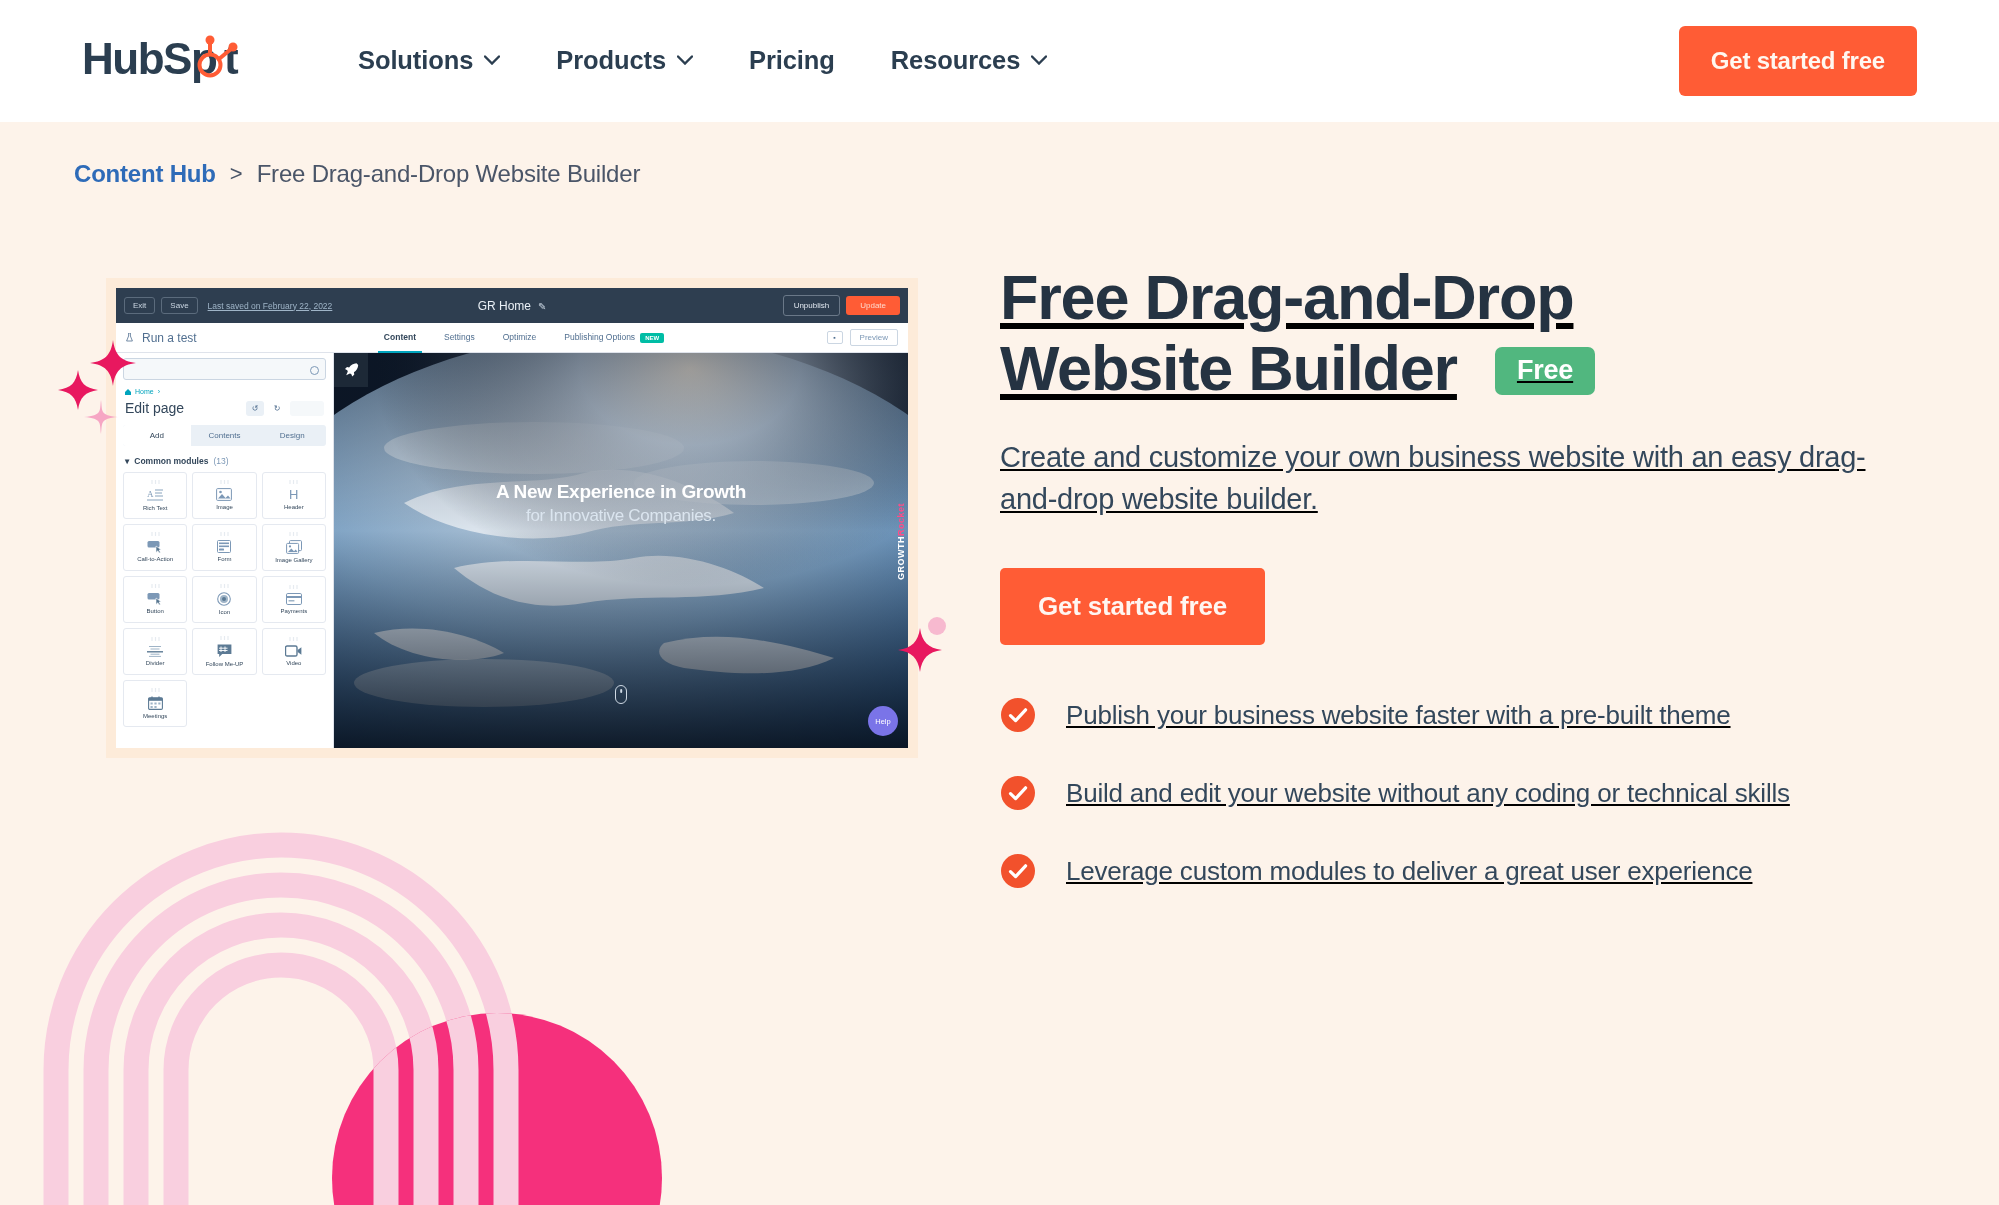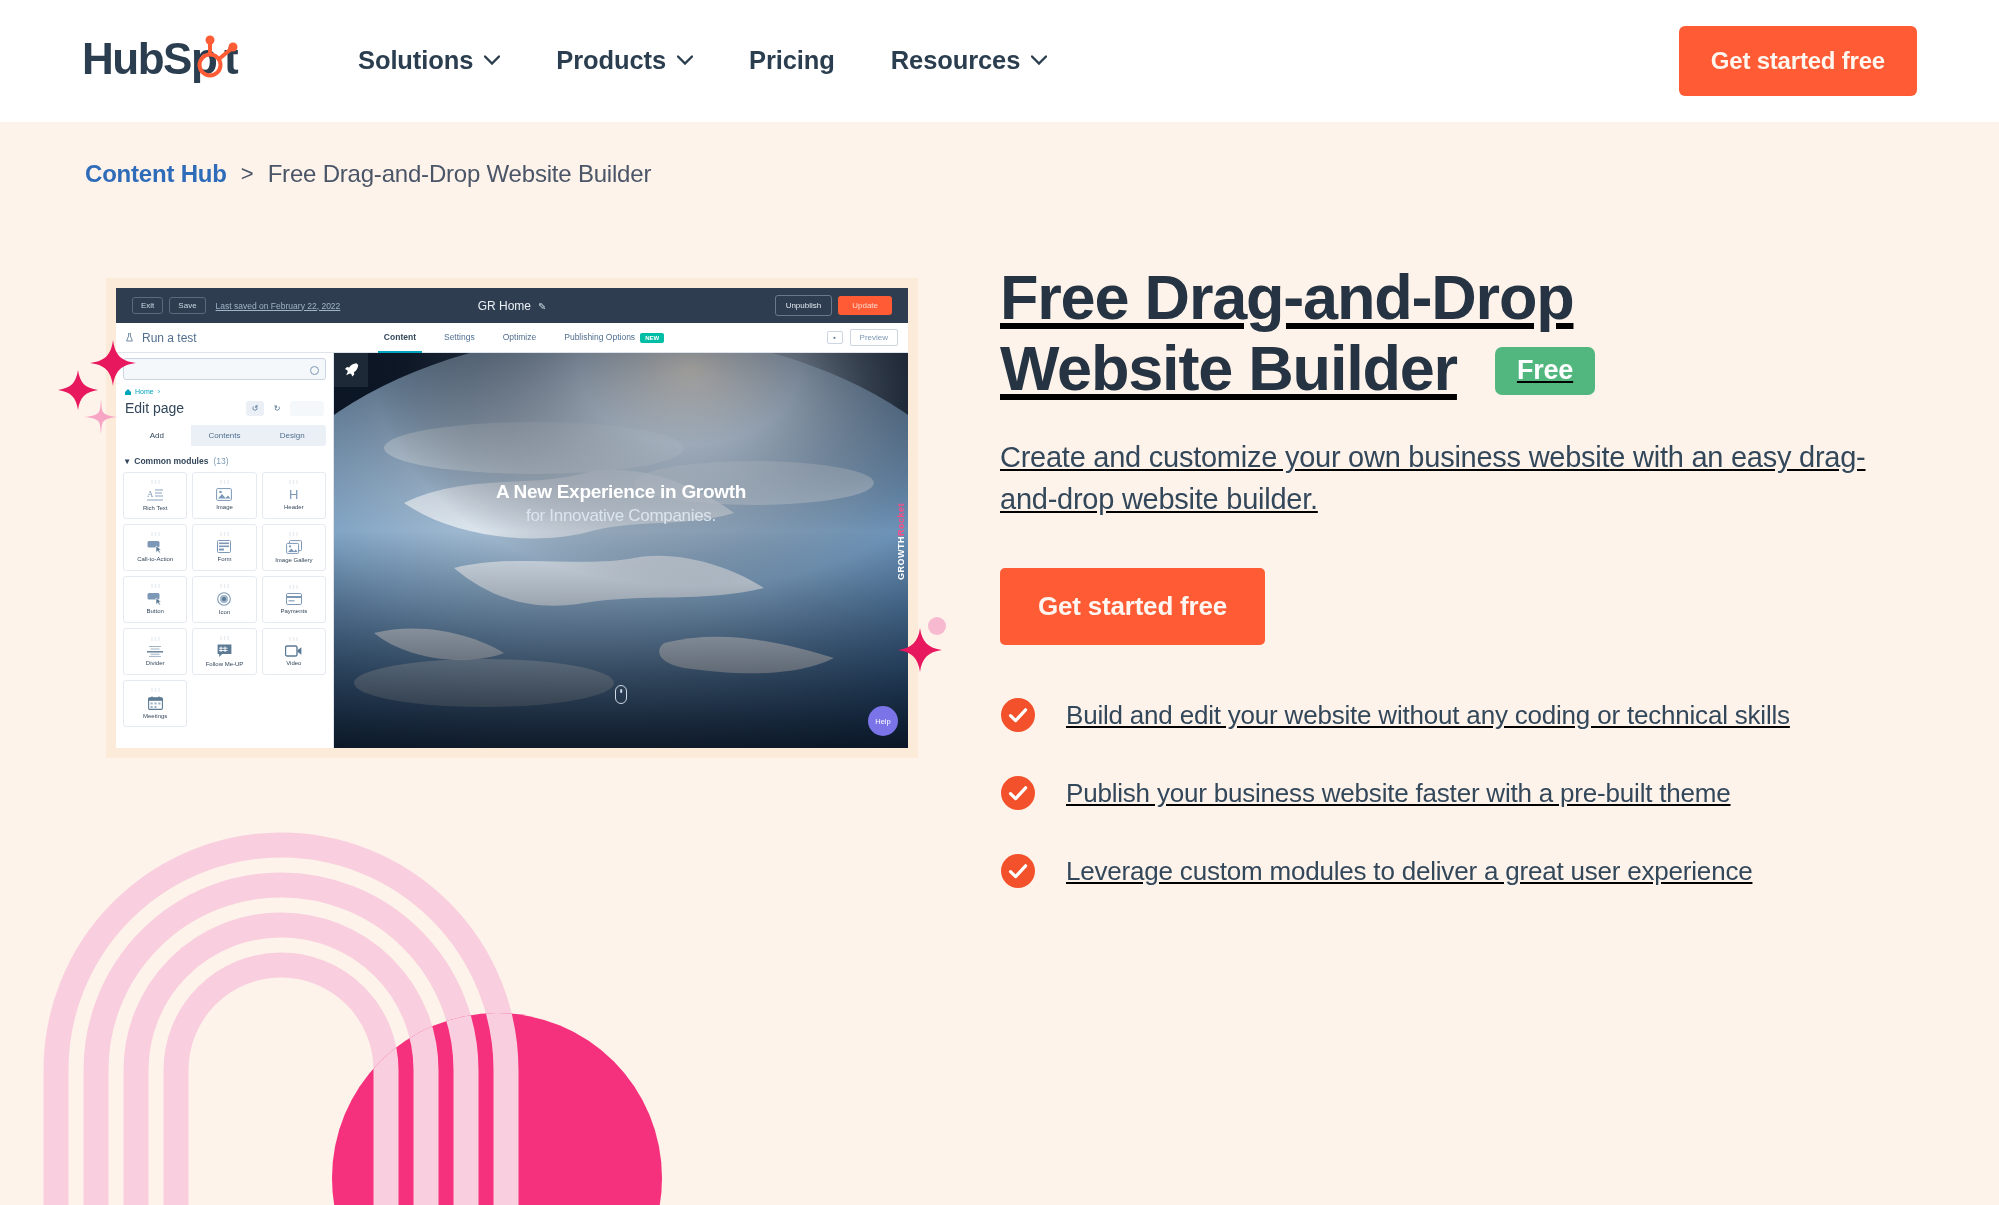--- a/index.html
+++ b/index.html
@@ -34,21 +34,21 @@
     background: #ff5c35; color: #fff7f0;
     border: none; border-radius: 6px;
     font-family: "Liberation Sans", sans-serif;
     font-size: 24px; font-weight: 700; letter-spacing: -0.2px;
     cursor: pointer;
     display:flex; align-items:center; justify-content:center;
   }
 
   
   .breadcrumb {
-    position: absolute; top: 160px; left: 85px;
+    position: absolute; top: 160px; left: 74px;
     display: flex; align-items: center; gap: 14px;
     font-size: 24px;
     z-index: 20;
   }
   .bc-link { color: #2e6bb8; font-weight: 700; cursor: pointer; letter-spacing: -0.2px;}
   .bc-sep { color: #4a5568; font-size: 22px; font-weight: 400; }
   .bc-current { color: #4a5568; font-weight: 400; letter-spacing: -0.2px;}
 
   
   .hero-right { position: absolute; left: 1000px; top: 262px; width: 940px; z-index: 20; text-decoration: underline;}
@@ -90,21 +90,21 @@
     position: absolute; left: 106px; top: 278px;
     width: 812px; height: 480px;
     background: #fdebd9;
     padding: 10px;
     z-index: 18;
   }
   .shot { position: relative; width: 792px; height: 460px; overflow: hidden; background: #f5f8fa; }
 
   .ed-topbar {
     position: relative; height: 35px; background: #2e3e50;
-    display: flex; align-items: center; padding: 0 16px;
+    display: flex; align-items: center; padding: 0 8px;
   }
   .mini-btn {
     border: 1px solid #5b6b7c; border-radius: 3px; color: #cbd6e2;
     font-size: 8px; padding: 3px 8px; margin-right: 6px; background: transparent;
     font-family: "Liberation Sans", sans-serif;
   }
   .saved-text { color: #9fb4c7; font-size: 8.5px; text-decoration: underline; margin-left: 4px;}
   .ed-title { position:absolute; left:0; right:0; text-align:center; color:#eaf0f6; font-size: 12px; pointer-events:none;}
   .pencil { font-size: 10px; margin-left: 7px; color:#cbd6e2; }
   .top-right { margin-left: auto; display: flex; align-items: center; gap: 6px; z-index: 2;}
@@ -675,28 +675,28 @@
     <p class="hero-sub">Create and customize your own business website with an easy drag-and-drop website builder.</p>
 
     <button class="hero-cta">Get started free</button>
 
     <div class="feature-list">
       <div class="feature-row">
         <svg class="check-icon" viewBox="0 0 36 36">
           <circle cx="18" cy="18" r="17" fill="#f2512c"></circle>
           <path d="M10.5 18.6 L15.6 23.6 L25.6 12.8" stroke="#ffffff" stroke-width="3.2" fill="none" stroke-linecap="round" stroke-linejoin="round"></path>
         </svg>
-        <span class="feature-text">Build and edit your website without any coding or technical skills</span>
+        <span class="feature-text">Publish your business website faster with a pre-built theme</span>
       </div>
       <div class="feature-row">
         <svg class="check-icon" viewBox="0 0 36 36">
           <circle cx="18" cy="18" r="17" fill="#f2512c"></circle>
           <path d="M10.5 18.6 L15.6 23.6 L25.6 12.8" stroke="#ffffff" stroke-width="3.2" fill="none" stroke-linecap="round" stroke-linejoin="round"></path>
         </svg>
-        <span class="feature-text">Publish your business website faster with a pre-built theme</span>
+        <span class="feature-text">Build and edit your website without any coding or technical skills</span>
       </div>
       <div class="feature-row">
         <svg class="check-icon" viewBox="0 0 36 36">
           <circle cx="18" cy="18" r="17" fill="#f2512c"></circle>
           <path d="M10.5 18.6 L15.6 23.6 L25.6 12.8" stroke="#ffffff" stroke-width="3.2" fill="none" stroke-linecap="round" stroke-linejoin="round"></path>
         </svg>
         <span class="feature-text">Leverage custom modules to deliver a great user experience</span>
       </div>
     </div>
   </div>

